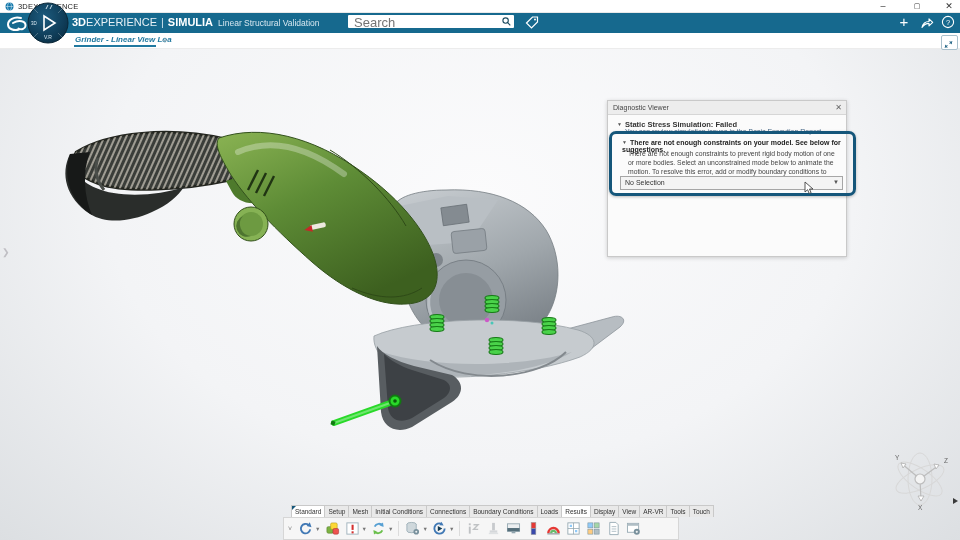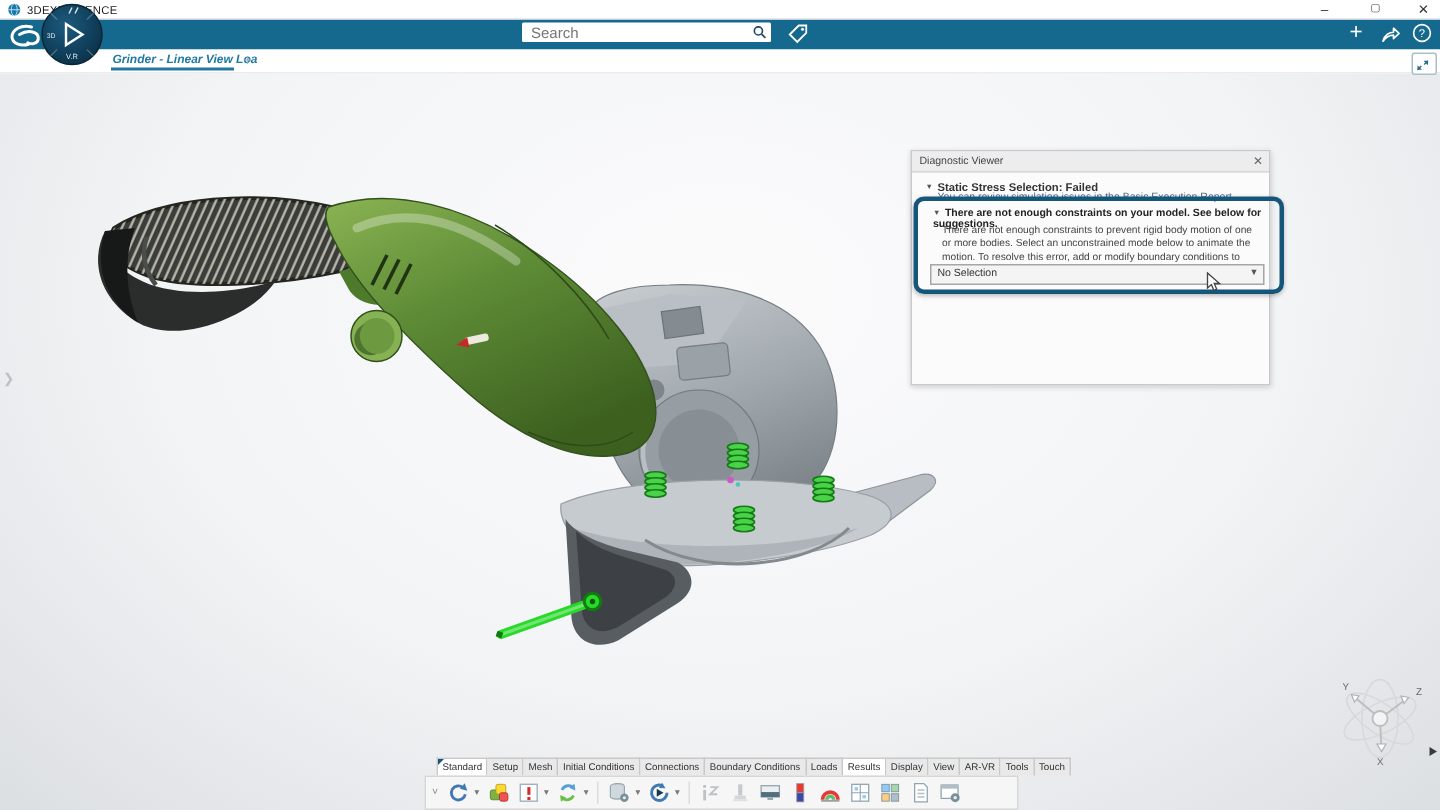--- a/index.html
+++ b/index.html
@@ -16,21 +16,21 @@
 
   
   .appbar{left:0;top:12px;width:960px;height:21px;background:#16698e;z-index:5;}
   .brand{left:72px;top:16px;font-size:11px;color:#fff;z-index:6;white-space:nowrap;}
   .brand b{font-weight:bold;}
   .brand .lt{font-weight:300;color:#e8f1f6;}
   .brand .sep{margin:0 4px;font-weight:300;color:#cfe2ec;}
   .appname{font-size:8.5px;color:#d7e7f0;font-weight:300;margin-left:5px;}
   .search{left:348px;top:15px;width:166px;height:13px;background:#fff;border-radius:1px;z-index:6;}
   .search input{position:absolute;left:4px;top:0;width:140px;height:13px;border:none;outline:none;
-      font-size:10px;color:#333;font-family:"Liberation Sans",sans-serif;background:transparent;}
+      font-size:13px;color:#333;font-family:"Liberation Sans",sans-serif;background:transparent;}
   .search svg{position:absolute;right:3px;top:2px;}
   .appbar-ic{z-index:6;color:#fff;text-align:center;}
   .plus-ic{left:896px;top:13px;font-size:15px;font-weight:300;line-height:18px;width:16px;}
   .help-ic{left:940px;top:15px;width:16px;}
   .tag-ic{left:523px;top:14px;width:18px;}
   .share-ic{left:919px;top:15px;width:16px;}
 
   
   .tabrow{left:0;top:33px;width:960px;height:15px;background:#ffffff;z-index:5;border-bottom:1px solid #ececec;}
   .doctab{left:75px;top:35px;font-size:8px;font-weight:bold;font-style:italic;color:#2179a0;z-index:6;}
@@ -118,20 +118,23 @@
     <line x1="6" y1="6" x2="11" y2="11" stroke="rgba(255,255,255,.25)" stroke-width="1"></line>
     <line x1="36" y1="6" x2="31" y2="11" stroke="rgba(255,255,255,.25)" stroke-width="1"></line>
     <line x1="6" y1="36" x2="11" y2="31" stroke="rgba(255,255,255,.25)" stroke-width="1"></line>
     <line x1="36" y1="36" x2="31" y2="31" stroke="rgba(255,255,255,.25)" stroke-width="1"></line>
     <path d="M19,7 l2,-4 M23,7 l2,-4" stroke="#cfe3ee" stroke-width="1"></path>
     <polygon points="17,14 28,21 17,28" fill="none" stroke="#ffffff" stroke-width="1.6"></polygon>
     <text x="21" y="37" font-size="5" fill="#d9e8f1" text-anchor="middle" font-family="Liberation Sans,sans-serif">V.R</text>
     <text x="7" y="23" font-size="4.5" fill="#d9e8f1" text-anchor="middle" font-family="Liberation Sans,sans-serif">3D</text>
   </svg>
 
+  <div class="abs brand">
+    <b>3D</b><span class="lt">EXPERIENCE</span><span class="sep">|</span><b>SIMULIA</b><span class="appname">Linear Structural Validation</span>
+  </div>
 
   <div class="abs search">
     <input placeholder="Search" style="">
     <svg width="9" height="9" viewBox="0 0 9 9">
       <circle cx="3.6" cy="3.6" r="2.7" fill="none" stroke="#1b4a5e" stroke-width="1.1"></circle>
       <line x1="5.7" y1="5.7" x2="8.3" y2="8.3" stroke="#1b4a5e" stroke-width="1.1"></line>
     </svg>
   </div>
 
   <svg class="abs appbar-ic tag-ic" width="16" height="16" viewBox="0 0 16 16">
@@ -253,21 +256,21 @@
       <circle cx="395" cy="401" r="5.5" fill="#29d929" stroke="#117a11" stroke-width="2"></circle>
       <circle cx="395" cy="401" r="1.8" fill="#0c5c0c"></circle>
     </g>
   </svg>
 
   <div class="abs dpanel">
     <div class="abs dpanel-hdr">
       <span class="abs dpanel-title">Diagnostic Viewer</span>
       <span class="dpanel-close">✕</span>
     </div>
-    <div class="abs dstatus"><span class="tri">▼</span><span>Static Stress Selection: Failed</span></div>
+    <div class="abs dstatus"><span class="tri">▼</span><span>Static Stress Simulation: Failed</span></div>
     <div class="abs dhidden">You can review simulation issues in the Basic Execution Report</div>
   </div>
 
   <div class="abs hlbox"></div>
   <div class="abs errtitle"><span class="tri">▼</span><span>There are not enough constraints on your model. See below for suggestions.</span></div>
   <div class="abs errbody">There are not enough constraints to prevent rigid body motion of one or more bodies. Select an unconstrained mode below to animate the motion. To resolve this error, add or modify boundary conditions to constrain the model.</div>
   <div class="abs ddown">
     <span class="val">No Selection</span>
     <span class="car">▼</span>
   </div>

